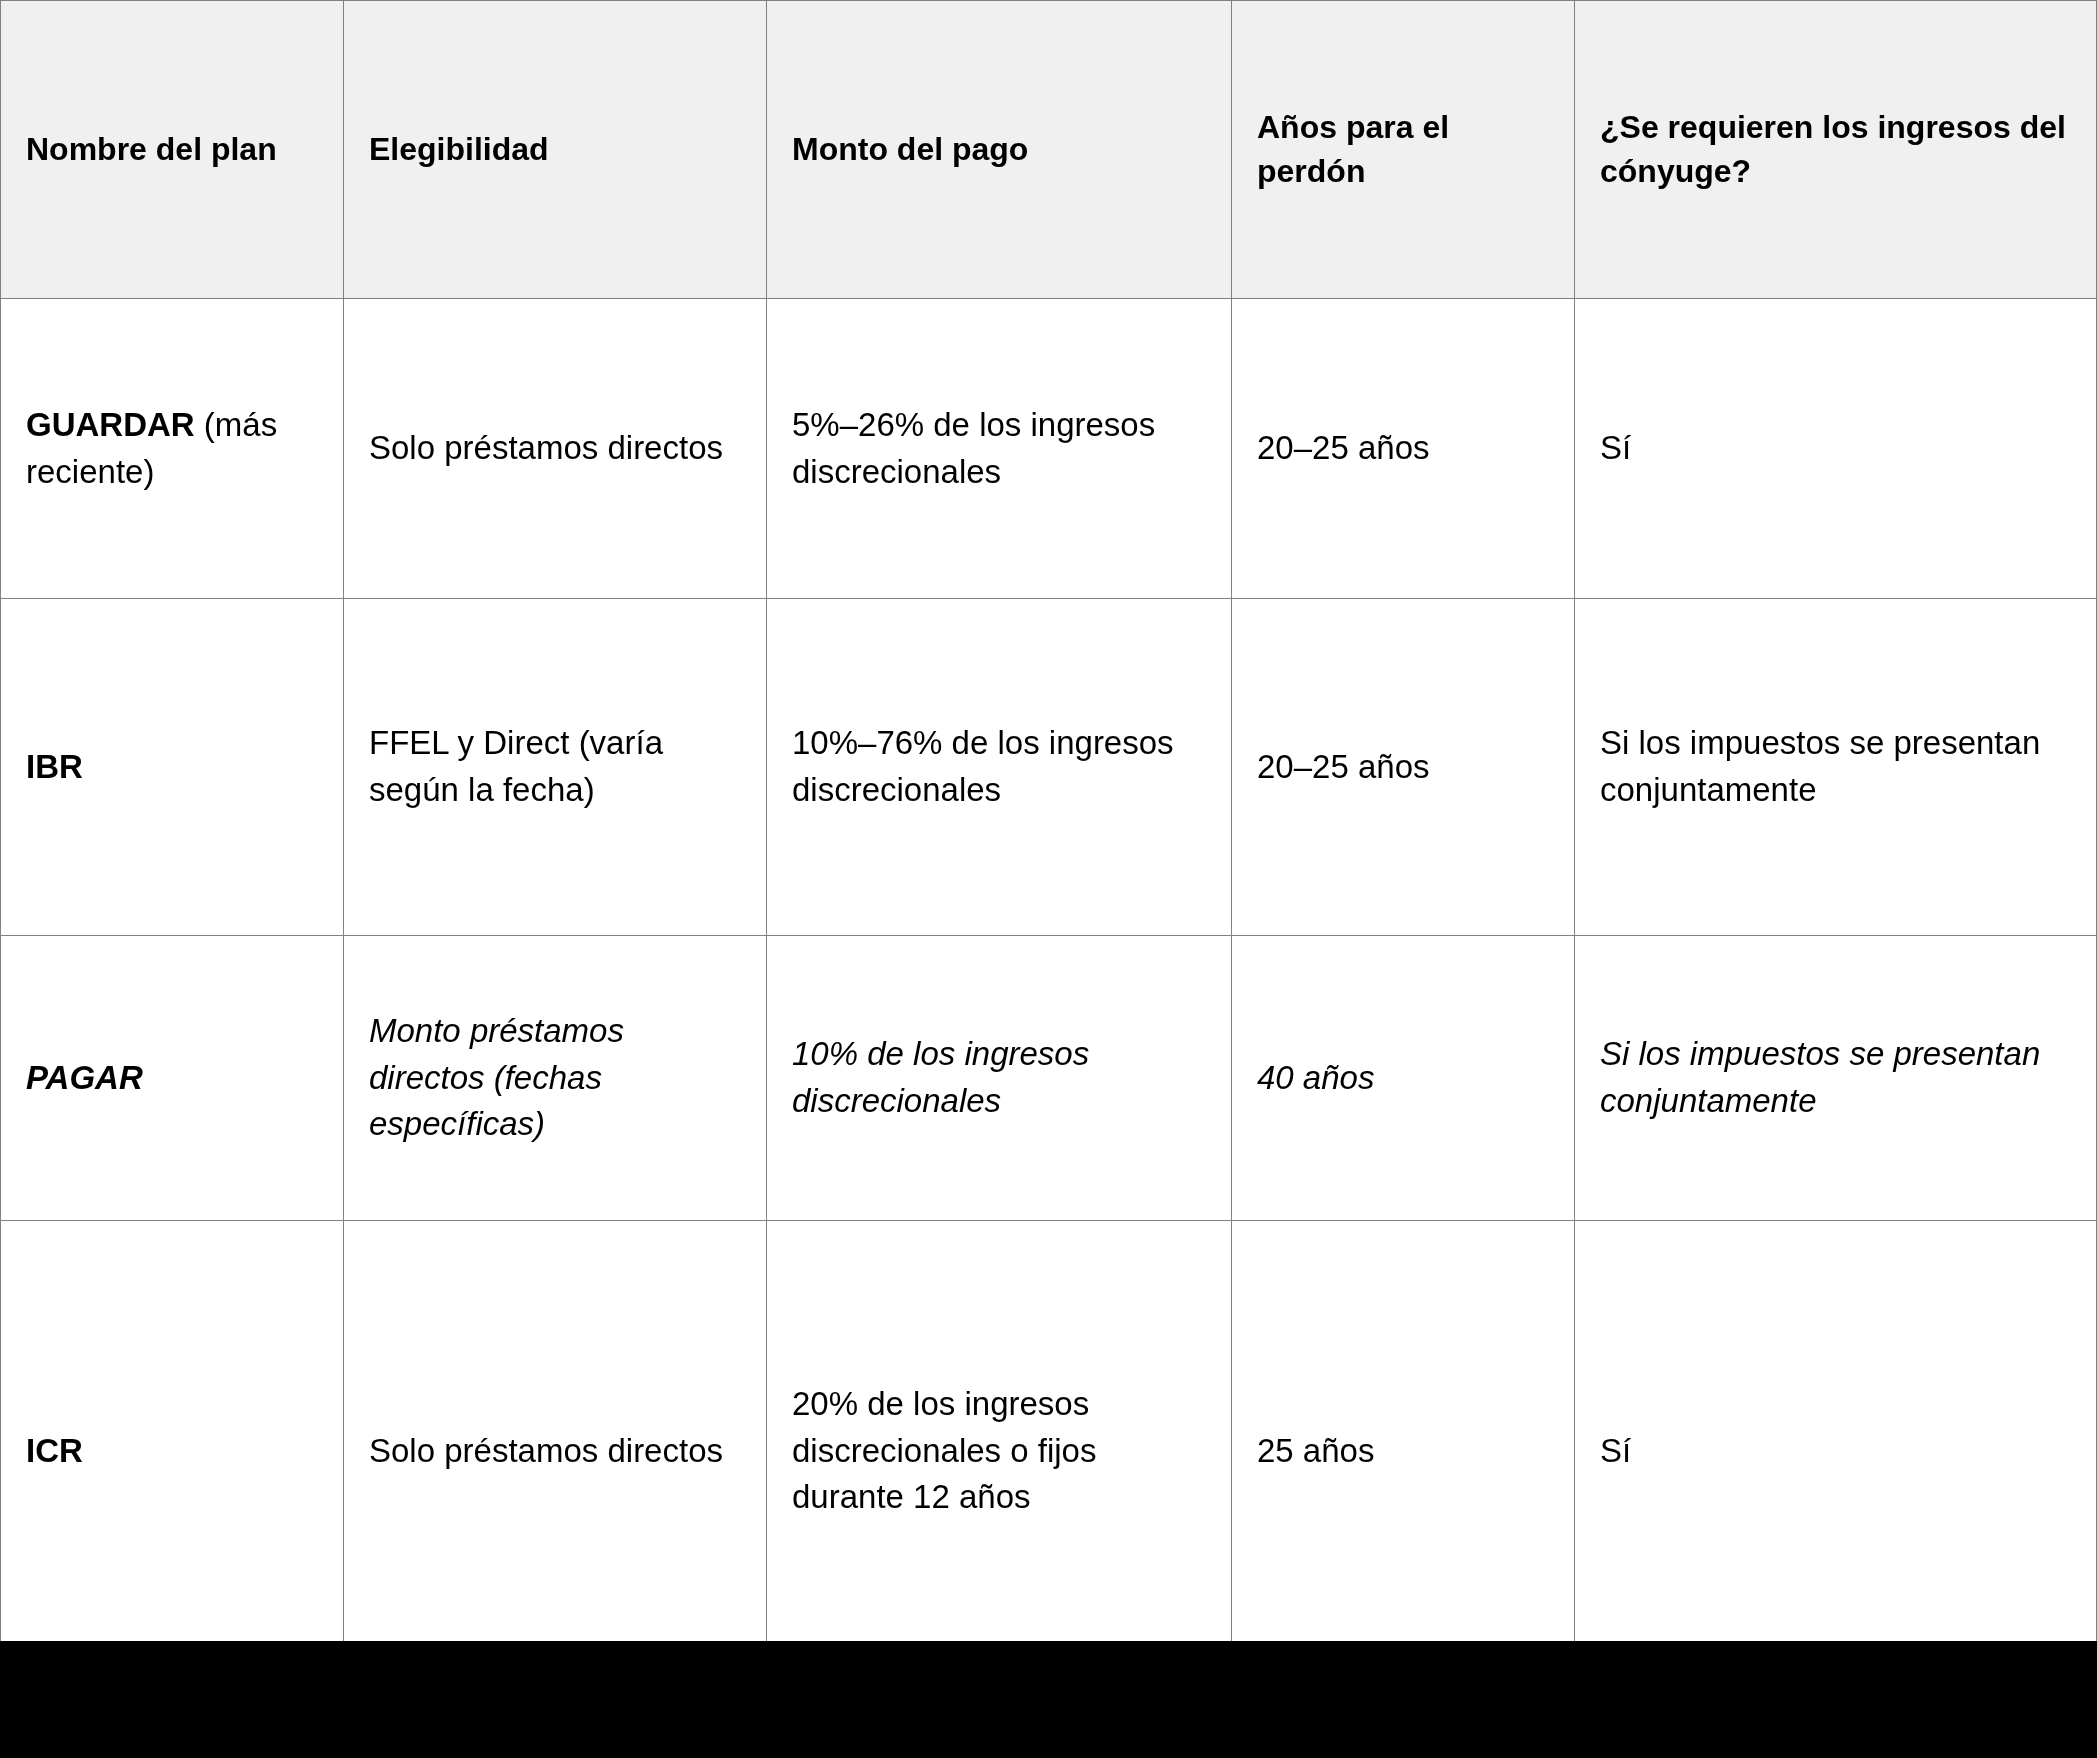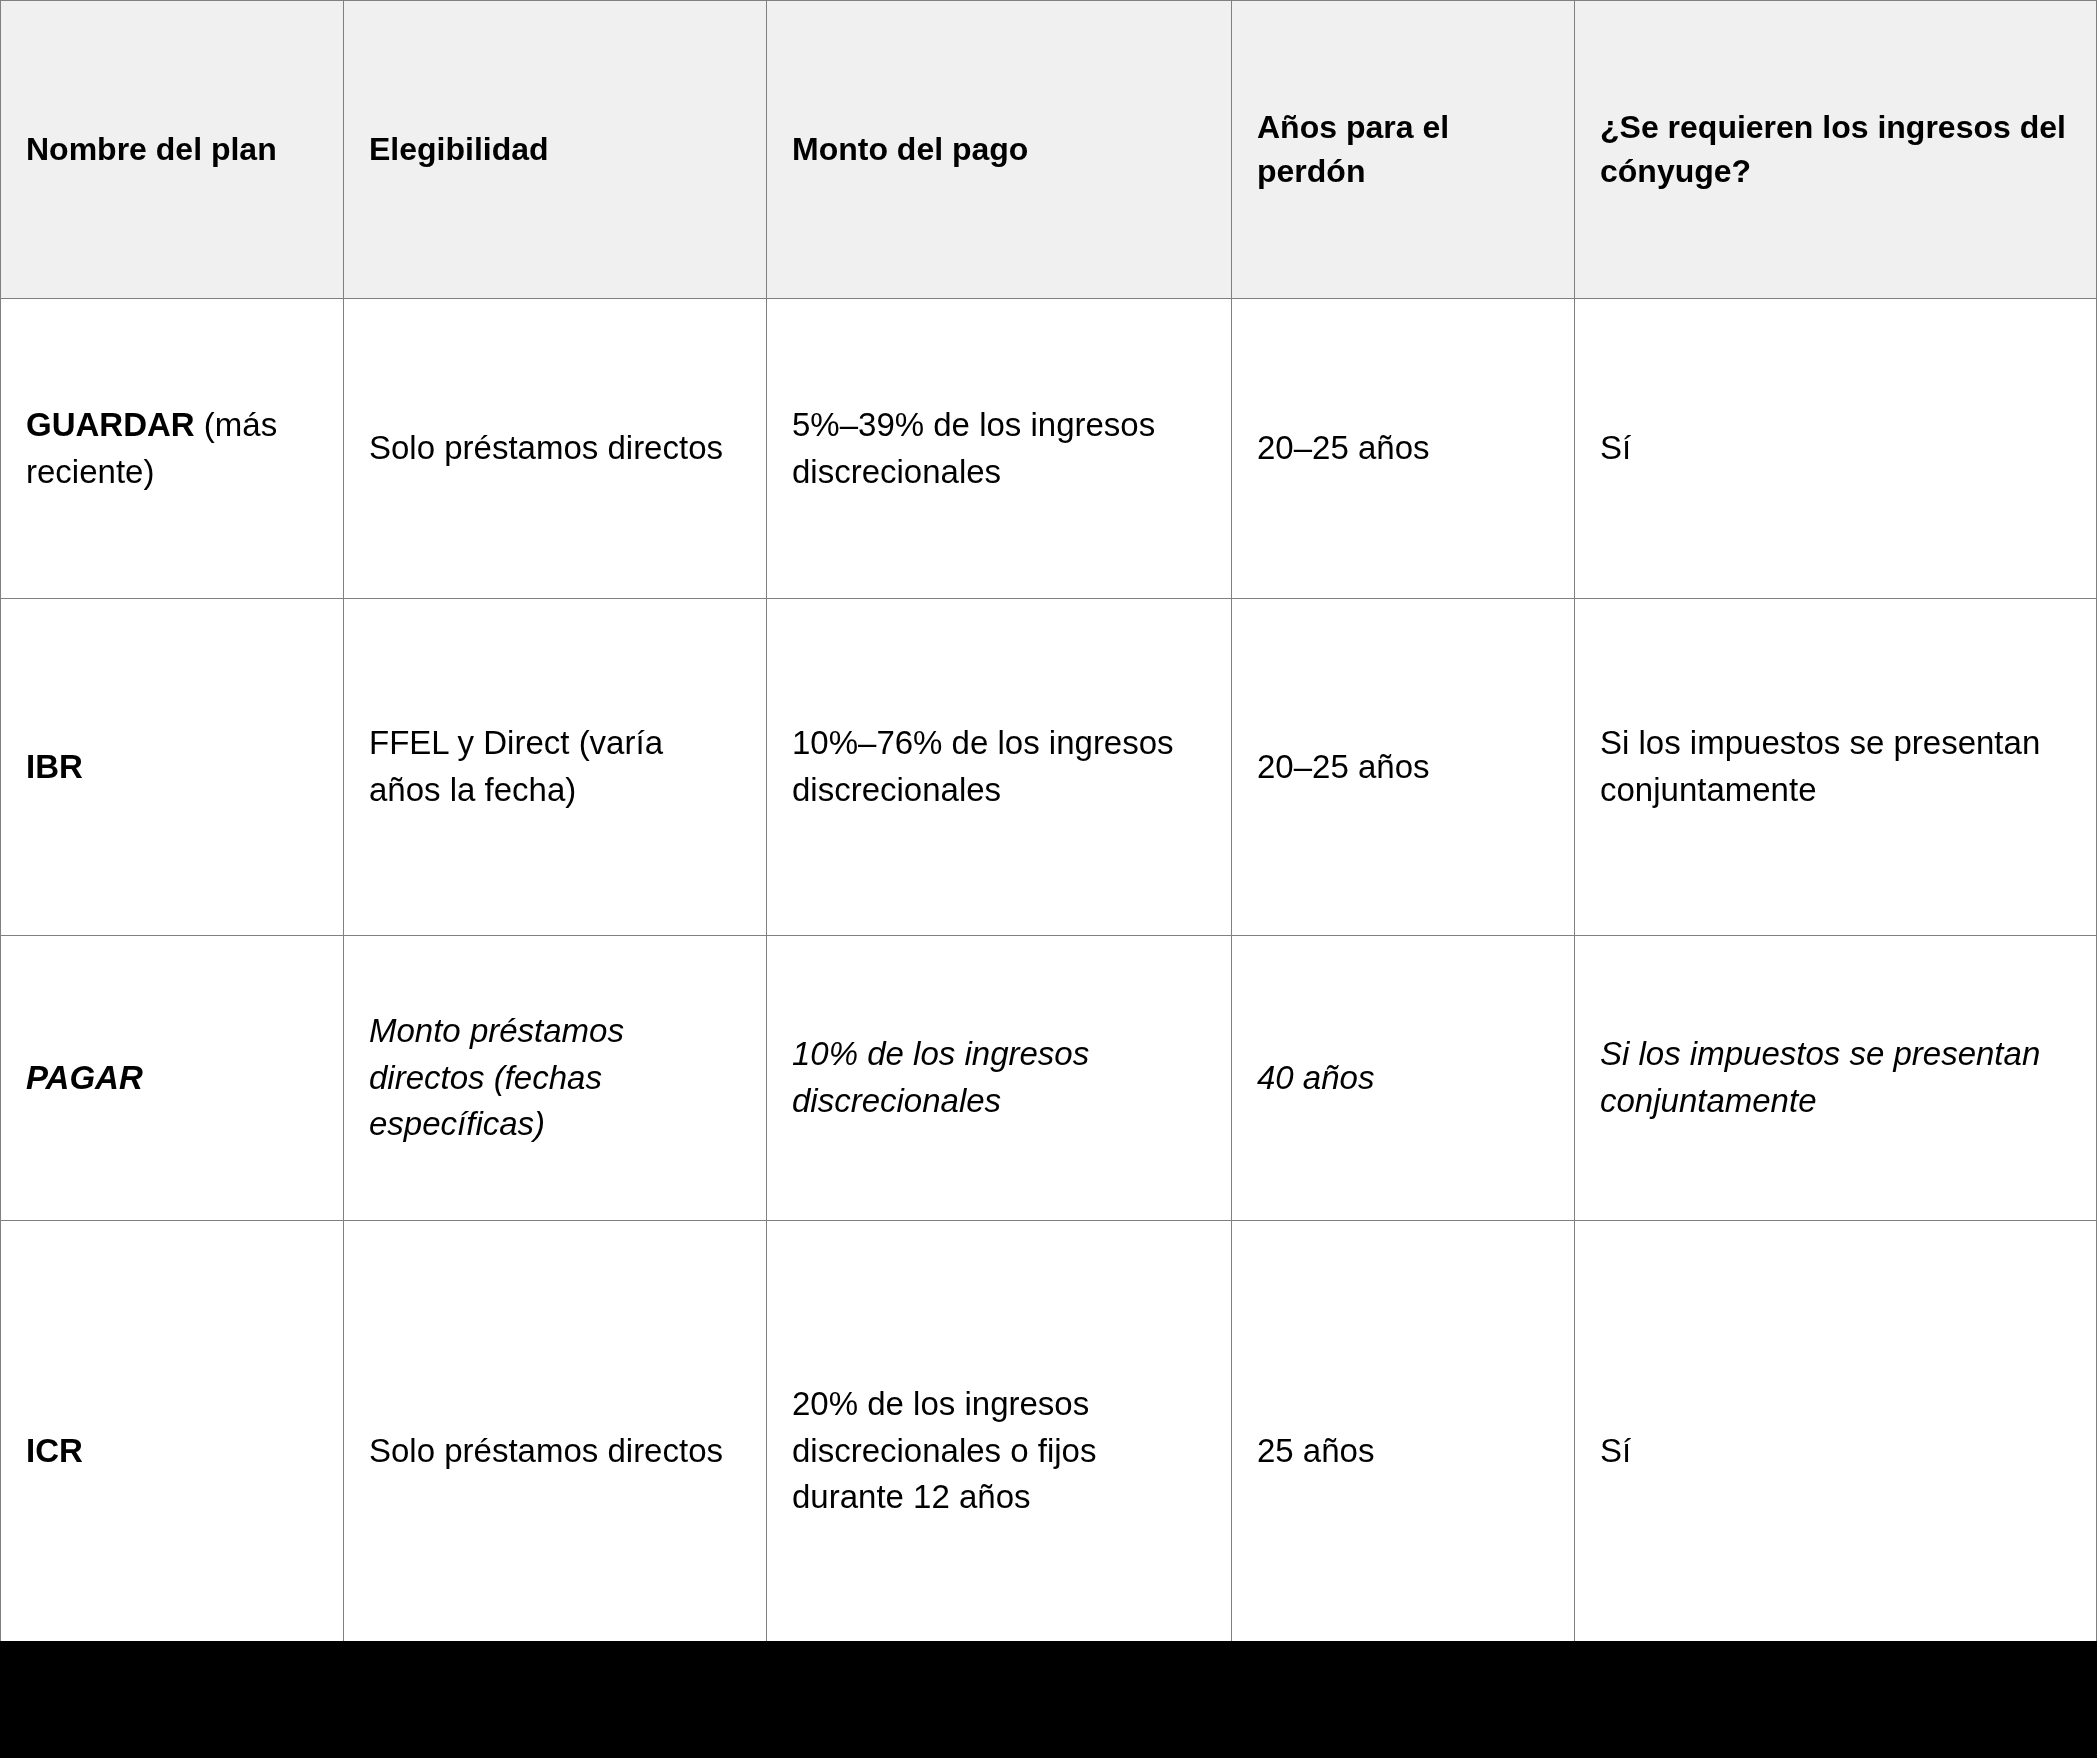--- a/index.html
+++ b/index.html
@@ -130,30 +130,30 @@
           <th>¿Se requieren los ingresos del cónyuge?</th>
         </tr>
       </thead>
       <tbody>
 
         <tr class="r1">
           <td>
             <span class="plan-name"><span class="strong">GUARDAR</span> <span class="weak">(más reciente)</span></span>
           </td>
           <td>Solo préstamos directos</td>
-          <td>5%–39% de los ingresos discrecionales</td>
+          <td>5%–26% de los ingresos discrecionales</td>
           <td>20–25 años</td>
           <td>Sí</td>
         </tr>
 
         <tr class="r2">
           <td>
             <span class="plan-name"><span class="strong">IBR</span><span class="weak"></span></span>
           </td>
-          <td>FFEL y Direct (varía años la fecha)</td>
+          <td>FFEL y Direct (varía según la fecha)</td>
           <td>10%–76% de los ingresos discrecionales</td>
           <td>20–25 años</td>
           <td>Si los impuestos se presentan conjuntamente</td>
         </tr>
 
         <tr class="r3">
           <td>
             <span class="plan-name"><span class="strong">PAGAR</span><span class="weak"></span></span>
           </td>
           <td>Monto préstamos directos (fechas específicas)</td>

